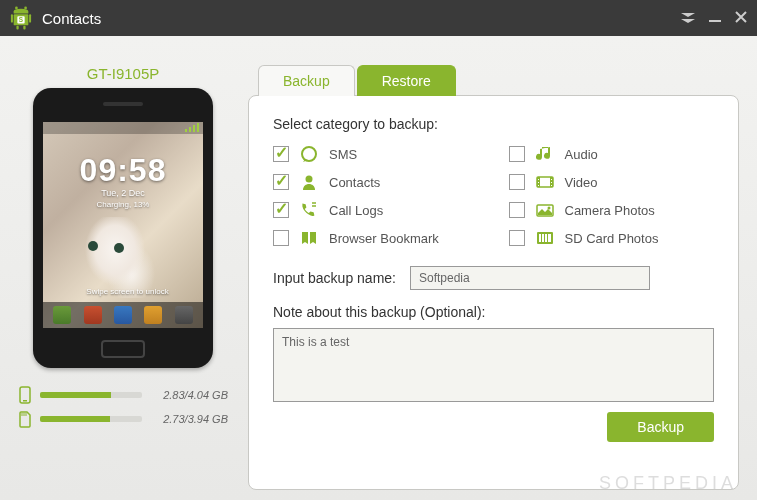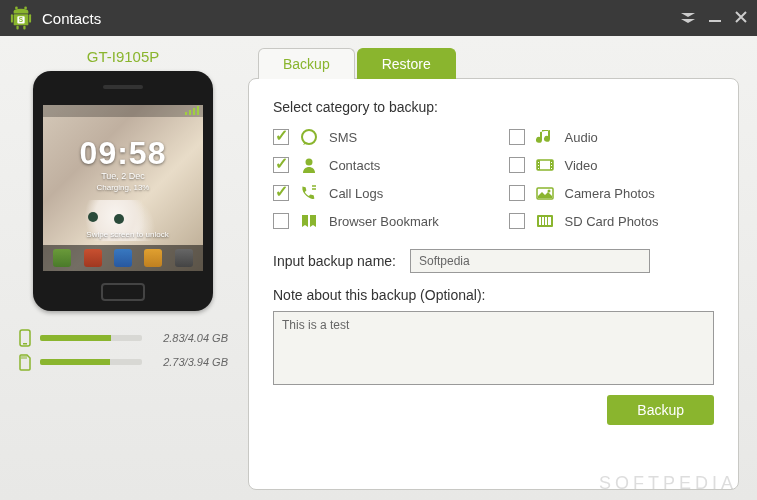--- a/index.html
+++ b/index.html
@@ -4,26 +4,26 @@
 <style>
 * { margin: 0; padding: 0; box-sizing: border-box; font-family: Arial, sans-serif; }
 body { width: 757px; height: 500px; background: #fff; overflow: hidden; }
 
 .titlebar { height: 36px; background: #3a3a3a; display: flex; align-items: center; padding: 0 10px; color: #fff; }
 .titlebar .logo { width: 22px; height: 24px; margin-right: 10px; }
 .titlebar .title { font-size: 15px; flex: 1; }
 .titlebar .controls { display: flex; gap: 14px; align-items: center; }
 .titlebar .ctrl { color: #ddd; font-size: 14px; cursor: pointer; }
 
-.main { display: flex; height: calc(100% - 36px); background: linear-gradient(to bottom, #f2f2f0, #e8e8e6); padding: 12px 18px 10px 18px; gap: 20px; position: relative; }
+.main { display: flex; height: calc(100% - 36px); background: linear-gradient(to bottom, #f2f2f0, #e8e8e6); padding: 29px 18px 10px 18px; gap: 20px; position: relative; }
 
 .left { width: 210px; display: flex; flex-direction: column; align-items: center; }
 .device-name { color: #8ab52e; font-size: 15px; margin-bottom: 6px; }
 
-.phone { width: 180px; height: 240px; background: #1a1a1a; border-radius: 18px; padding: 34px 10px 40px 10px; position: relative; box-shadow: 0 2px 4px rgba(0,0,0,0.3); }
+.phone { width: 180px; height: 280px; background: #1a1a1a; border-radius: 18px; padding: 34px 10px 40px 10px; position: relative; box-shadow: 0 2px 4px rgba(0,0,0,0.3); }
 .phone::before { content: ''; position: absolute; top: 14px; left: 50%; transform: translateX(-50%); width: 40px; height: 4px; background: #333; border-radius: 2px; }
 .phone-btn { position: absolute; bottom: 10px; left: 50%; transform: translateX(-50%); width: 44px; height: 18px; border: 2px solid #444; border-radius: 4px; }
 .screen { width: 100%; height: 100%; background: linear-gradient(135deg, #d4c8b8 0%, #c0b0a0 30%, #e8dcc8 60%, #b8a890 100%); position: relative; overflow: hidden; }
 .screen-top { position: absolute; top: 0; left: 0; right: 0; height: 12px; background: rgba(0,0,0,0.25); }
 .screen-sig { position: absolute; top: 1px; right: 4px; display: flex; gap: 2px; align-items: flex-end; }
 .screen-sig span { width: 2px; background: #a0d040; display: block; }
 .clock-time { position: absolute; top: 30px; left: 0; right: 0; text-align: center; color: #fff; font-size: 32px; font-weight: bold; letter-spacing: 1px; text-shadow: 0 1px 3px rgba(0,0,0,0.5); }
 .clock-date { position: absolute; top: 66px; left: 0; right: 0; text-align: center; color: #fff; font-size: 9px; text-shadow: 0 1px 2px rgba(0,0,0,0.5); }
 .clock-charge { position: absolute; top: 78px; left: 0; right: 0; text-align: center; color: #fff; font-size: 8px; text-shadow: 0 1px 2px rgba(0,0,0,0.5); }
 .cat { position: absolute; top: 95px; left: 0; right: 0; bottom: 30px; background: radial-gradient(ellipse 50px 60px at 45% 40%, #f8f4f0 0%, #f0e8e0 40%, transparent 60%), radial-gradient(ellipse 40px 50px at 55% 70%, #f8f4f0 0%, transparent 60%); }

